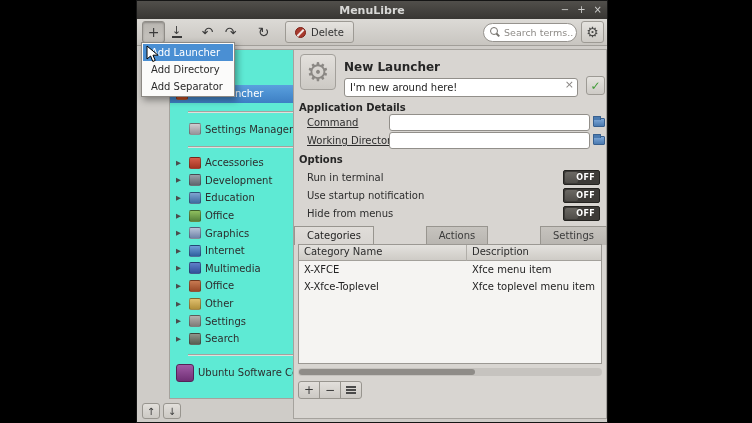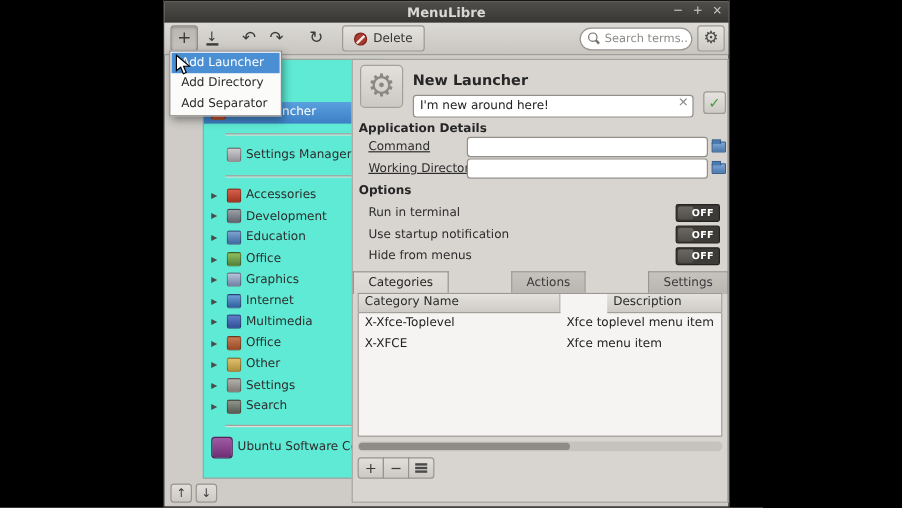--- a/index.html
+++ b/index.html
@@ -132,21 +132,21 @@
                  background:linear-gradient(#6b6863,#504e4a); }
   .switch-state { position:absolute; right:4px; top:2px; font-size:8px; font-weight:bold;
                   color:#fff; letter-spacing:.3px; }
   .tabbar { position:absolute; left:0; right:0; top:176px; display:flex; justify-content:space-between; }
   .tab { padding:3px 12px 4px; font-size:10px; color:#3a3a3a;
          background:linear-gradient(#c6c3be,#b8b5b0); border:1px solid #98958f;
          border-bottom:none; margin-right:-1px; }
   .tab.active { background:linear-gradient(#e0ddd9,#d8d5d1); color:#1f1f1f; }
   .cat-table { position:absolute; left:4px; right:4px; top:194px; height:120px;
                background:#f5f4f2; border:1px solid #9b9893; overflow:hidden; }
-  .thead { display:flex; height:16px;gap:39px; }
+  .thead { display:flex; height:16px; }
   .th { background:linear-gradient(#e4e2de,#cecbc6); border-right:1px solid #b1aea9;
         border-bottom:1px solid #a3a09b; font-size:10px; color:#2b2b2b; padding:1px 5px; }
   .th.c1 { width:168px; flex:none; } .th.c2 { flex:1; border-right:none; }
   .trow { display:flex; height:17px; align-items:center; }
   .td { font-size:10px; color:#222; padding:0 5px; }
   .td.c1 { width:168px; flex:none; } .td.c2 { flex:1; }
   .hscroll { position:absolute; left:4px; right:4px; top:318px; height:8px; background:#c6c3bf;
              border-radius:4px; }
   .hthumb { position:absolute; left:1px; top:1px; width:58%; height:6px; background:#8f8c88; border-radius:3px; }
   .mini-bar { position:absolute; left:4px; top:331px; display:flex; }
@@ -353,26 +353,26 @@
         <div class="tab">Actions</div>
         <div class="tab">Settings</div>
       </div>
 
       <div class="cat-table">
         <div class="thead">
           <div class="th c1">Category Name</div>
           <div class="th c2">Description</div>
         </div>
         <div class="trow">
+          <div class="td c1">X-XFCE</div>
+          <div class="td c2">Xfce menu item</div>
+        </div>
+        <div class="trow">
           <div class="td c1">X-Xfce-Toplevel</div>
           <div class="td c2">Xfce toplevel menu item</div>
-        </div>
-        <div class="trow">
-          <div class="td c1">X-XFCE</div>
-          <div class="td c2">Xfce menu item</div>
         </div>
       </div>
 
       <div class="hscroll">
         <div class="hthumb"></div>
       </div>
 
       <div class="mini-bar">
         <div class="mini-btn">
           <span>+</span>

